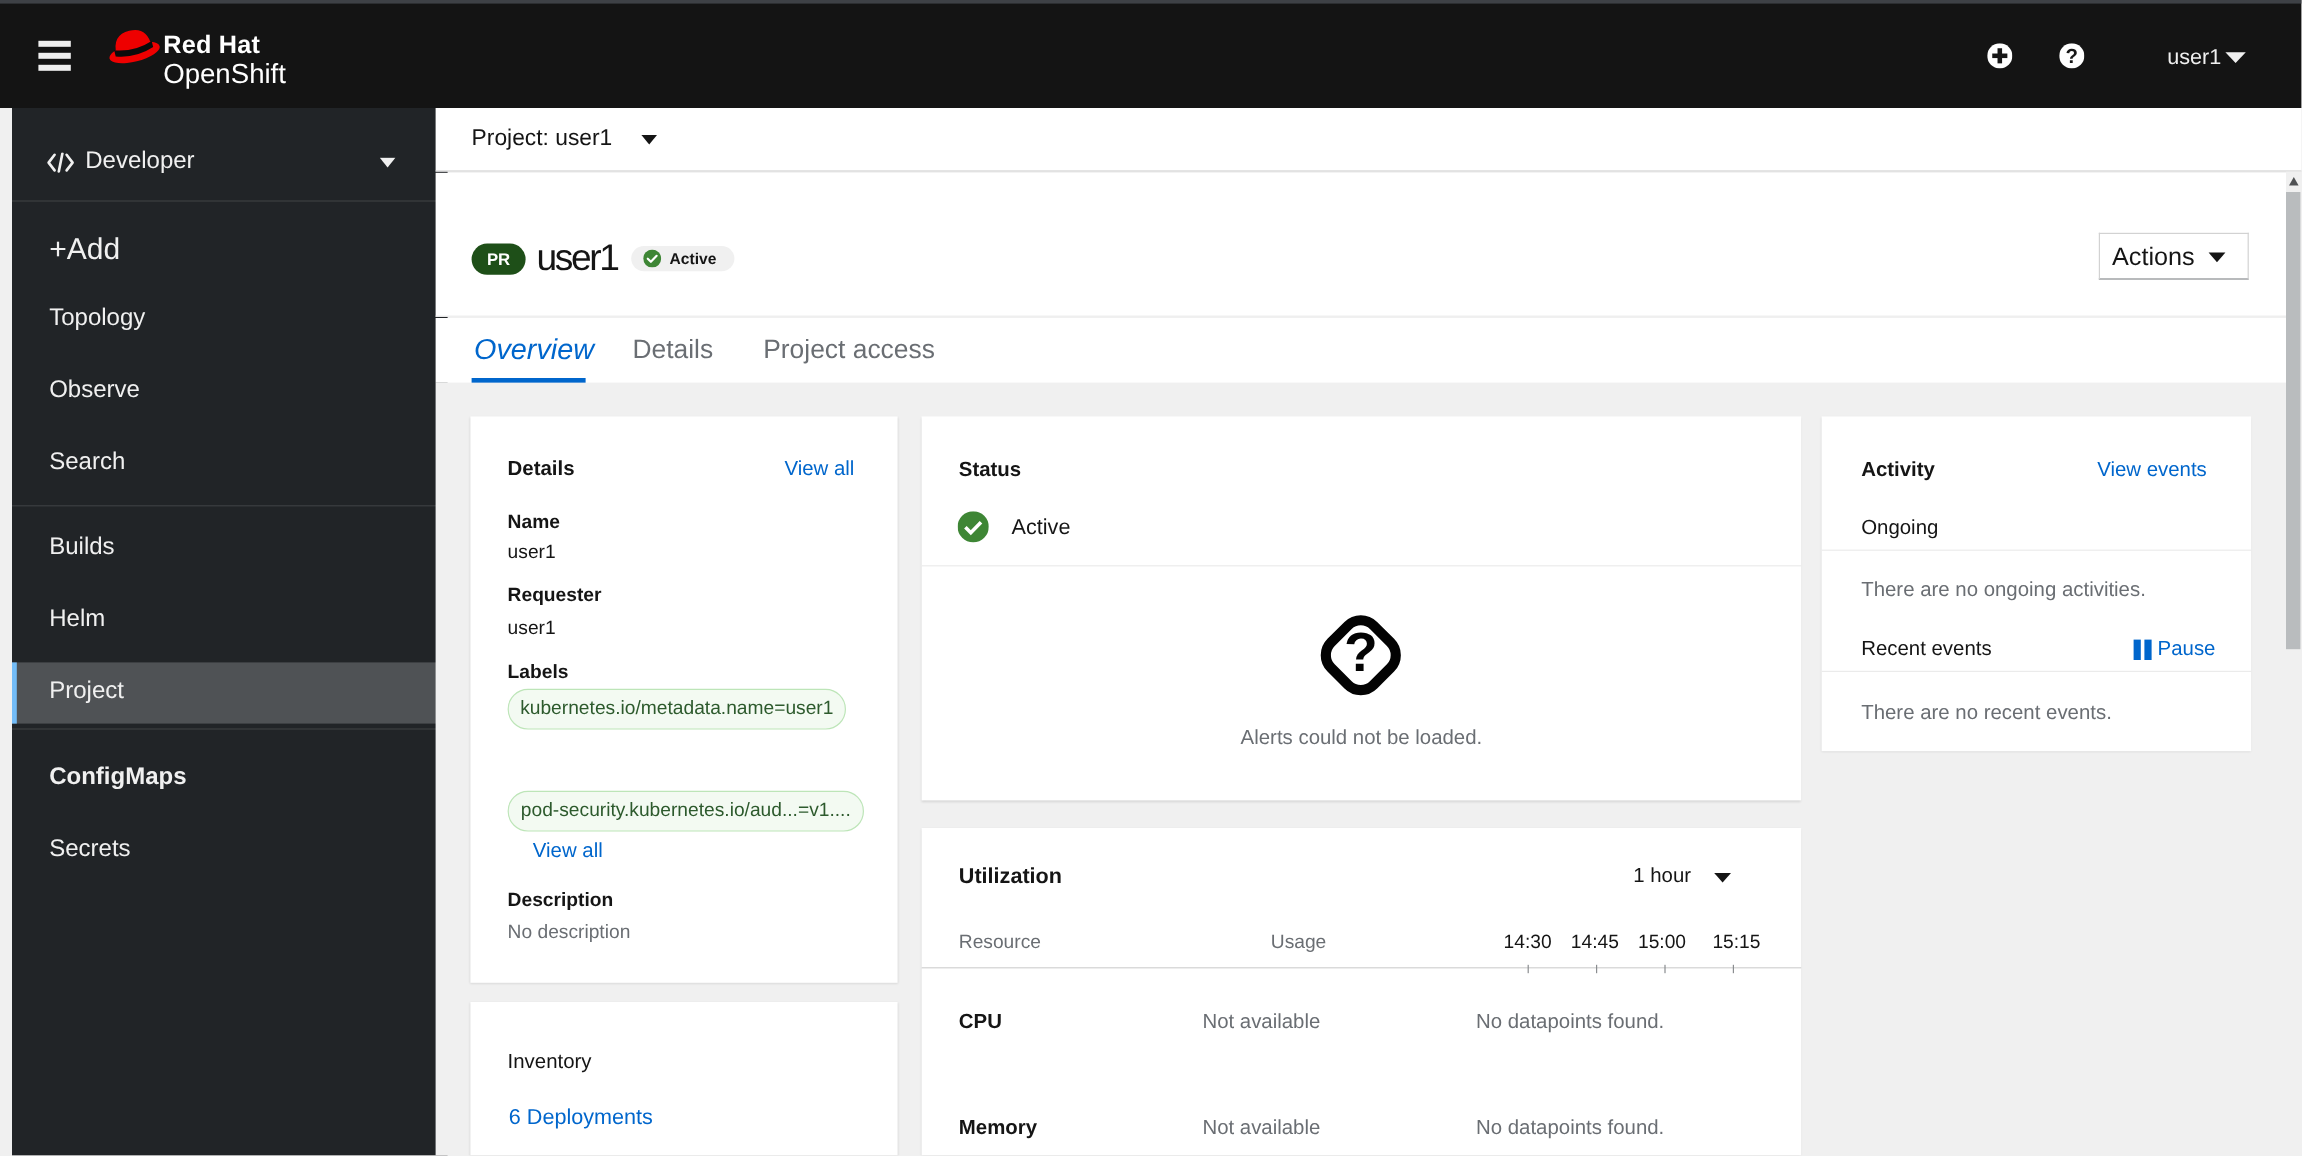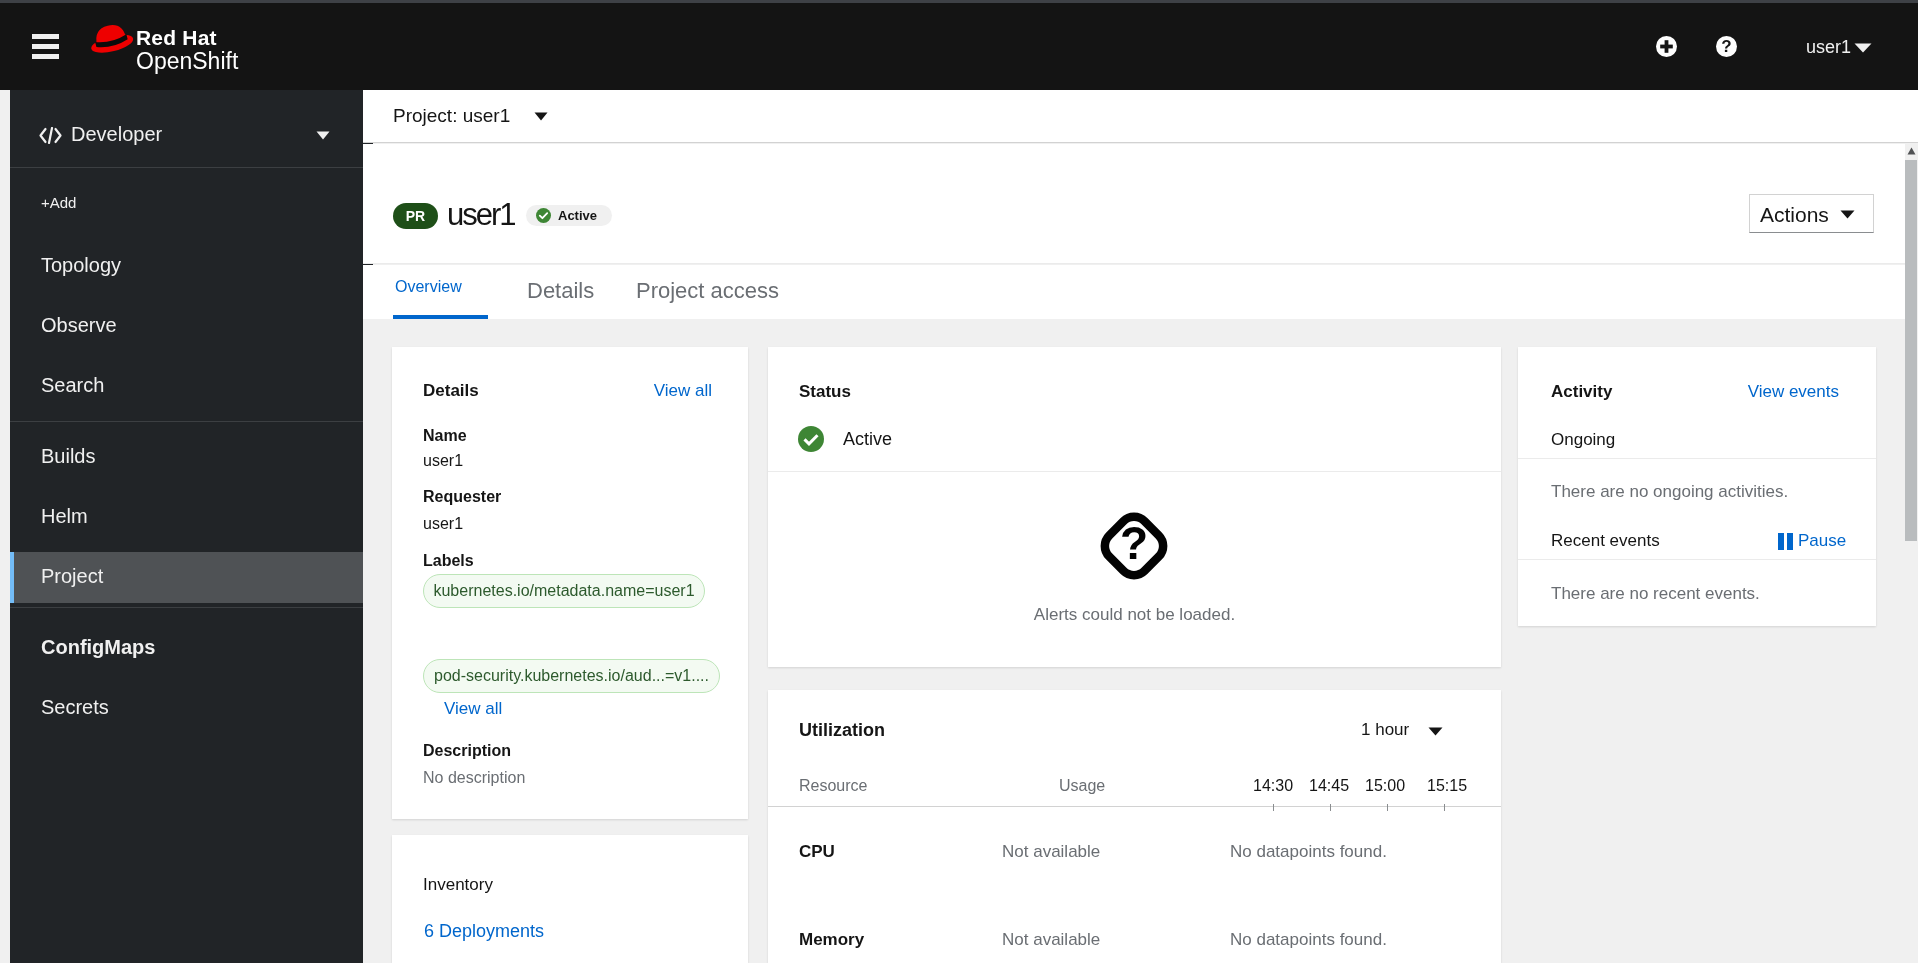--- a/index.html
+++ b/index.html
@@ -50,21 +50,21 @@
       <path d="M16.5 2 L21.5 8.5 L16.5 15"></path>
       <path d="M13 1 L10 16"></path>
     </g>
   </svg>
   <div class="abs" style="left:61px;top:33px;font-size:20px;">Developer</div>
   <svg class="abs" style="left:306px;top:41px;" width="14" height="9" viewBox="0 0 14 9">
     <path d="M0.5 0.5 L13.5 0.5 L7 8.5 Z" fill="#f0f0f0"></path>
   </svg>
   <div class="abs" style="left:0;top:77px;width:363px;height:1px;background:#3c3f42;"></div>
 
-  <div class="abs" style="left:31px;top:104px;font-size:15px;">+Add</div>
+  <div class="abs" style="left:31px;top:104px;font-size:25px;">+Add</div>
   <div class="abs" style="left:31px;top:164px;font-size:20px;">Topology</div>
   <div class="abs" style="left:31px;top:224px;font-size:20px;">Observe</div>
   <div class="abs" style="left:31px;top:284px;font-size:20px;">Search</div>
   <div class="abs" style="left:0;top:331px;width:363px;height:1px;background:#3c3f42;"></div>
   <div class="abs" style="left:31px;top:355px;font-size:20px;">Builds</div>
   <div class="abs" style="left:31px;top:415px;font-size:20px;">Helm</div>
 
   <div class="abs" style="left:0;top:462px;width:363px;height:51px;background:#4f5255;">
     <div class="abs" style="left:0;top:0;width:4px;height:51px;background:#73bcf7;"></div>
     <div class="abs" style="left:31px;top:13px;font-size:20px;">Project</div>
@@ -97,21 +97,21 @@
 
   <div class="abs" style="left:1386px;top:50px;width:125px;height:39px;background:#fff;border:1px solid #d2d2d2;border-bottom-color:#8a8d90;">
     <div class="abs" style="left:10px;top:8px;font-size:21px;color:#151515;">Actions</div>
     <svg class="abs" style="left:90px;top:15px;" width="15" height="9" viewBox="0 0 15 9">
       <path d="M0.5 0.5 L14.5 0.5 L7.5 8.5 Z" fill="#151515"></path>
     </svg>
   </div>
 </div>
 
 <div class="abs" style="left:363px;top:265px;width:1542px;height:54px;background:#fff;">
-  <div class="abs" style="left:32px;top:13px;font-size:16px;color:#0066cc;">Overview</div>
+  <div class="abs" style="left:32px;top:13px;font-size:24px;color:#0066cc;font-style:italic;">Overview</div>
   <div class="abs" style="left:164px;top:13px;font-size:22px;color:#6a6e73;">Details</div>
   <div class="abs" style="left:273px;top:13px;font-size:22px;color:#6a6e73;">Project access</div>
   <div class="abs" style="left:30px;top:50px;width:95px;height:4px;background:#0066cc;"></div>
 </div>
 
 <div class="abs" style="left:363px;top:319px;width:1542px;height:644px;background:#f0f0f0;">
 
   <div class="abs" style="left:29px;top:28px;width:356px;height:472px;background:#fff;box-shadow:0 1px 2px rgba(3,3,3,0.12);">
     <div class="abs" style="left:31px;top:34px;font-size:17px;font-weight:bold;color:#151515;">Details</div>
     <div class="abs" style="right:36px;top:34px;font-size:17px;color:#0066cc;">View all</div>

